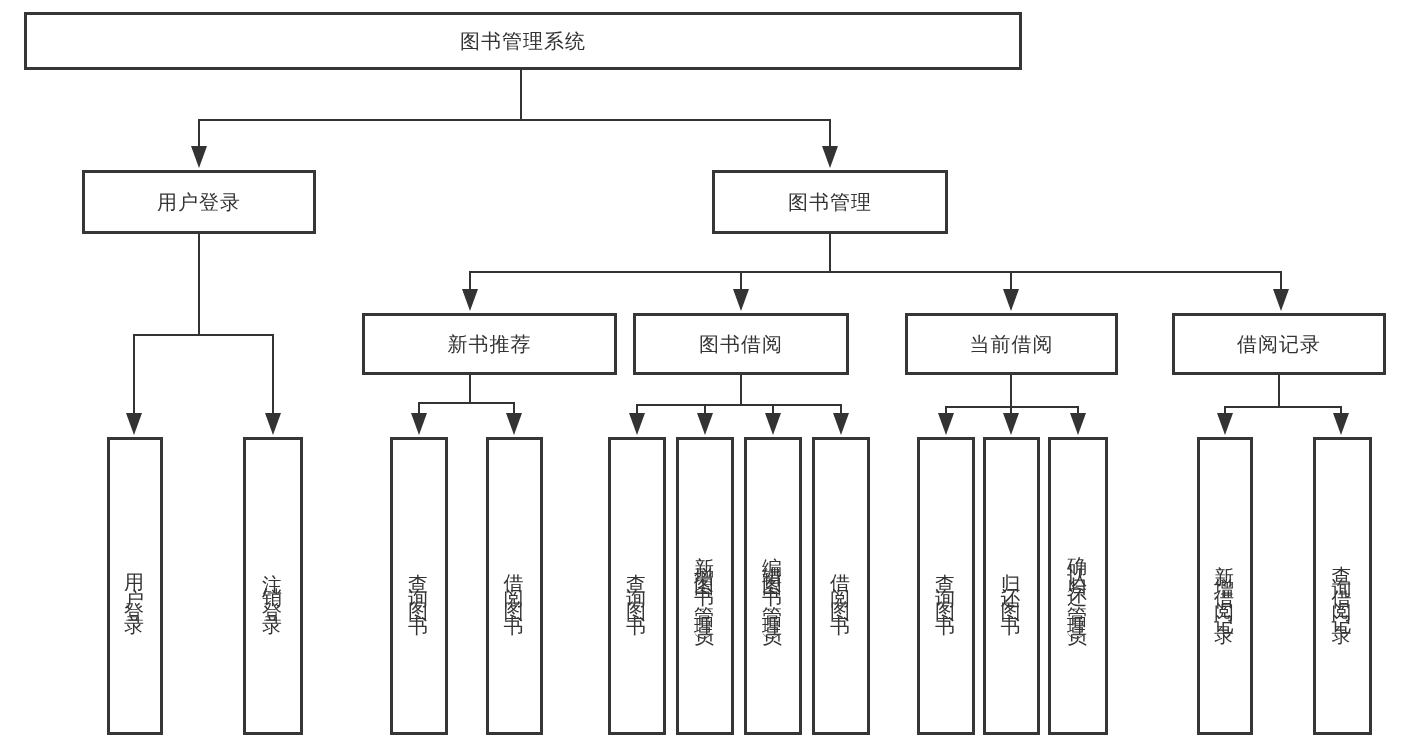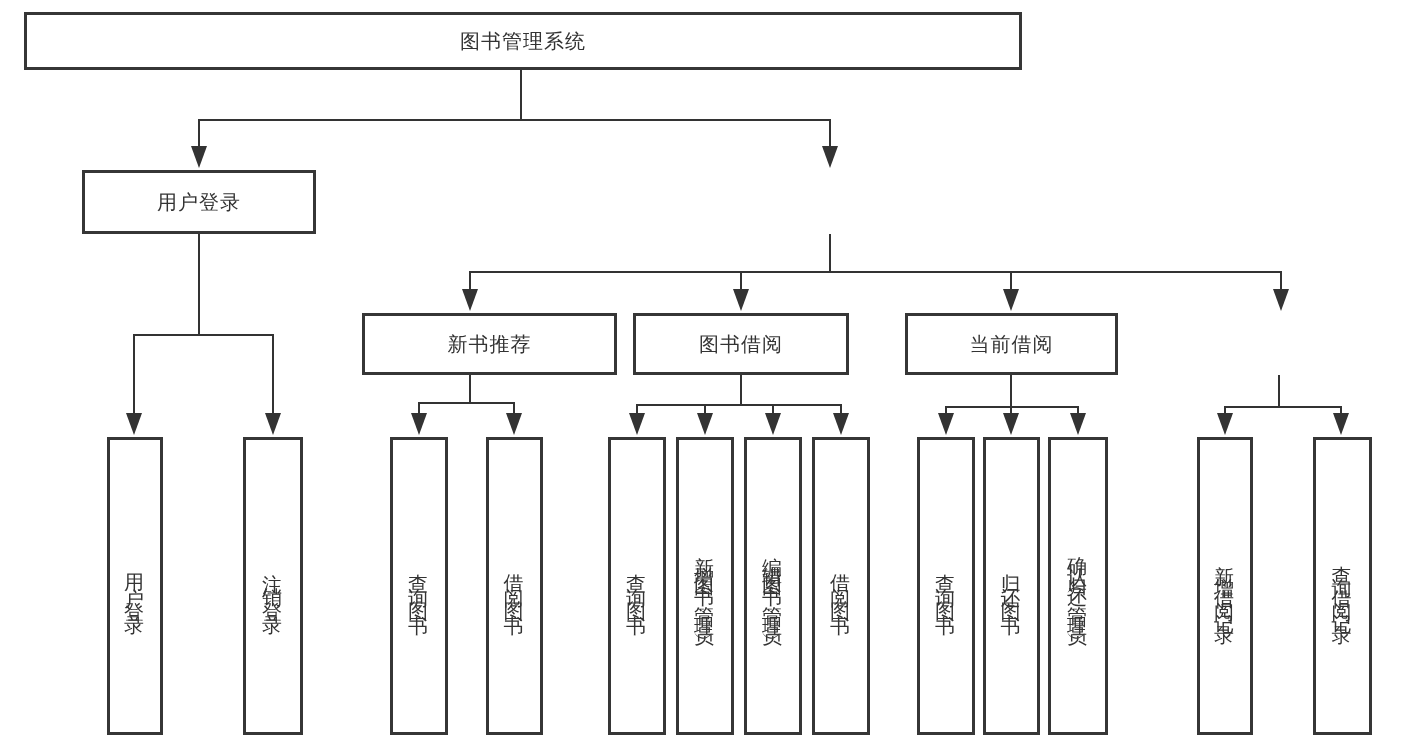--- a/index.html
+++ b/index.html
@@ -81,28 +81,34 @@
     <div class="arrowhead" style="left: 1003px; top: 413px;"></div>
     <div class="arrowhead" style="left: 1070px; top: 413px;"></div>
     <div class="arrowhead" style="left: 1217px; top: 413px;"></div>
     <div class="arrowhead" style="left: 1333px; top: 413px;"></div>
     <div class="box hbox" style="left: 24px; top: 12px; width: 998px; height: 58px;">
       <span class="lbl">图书管理系统</span>
     </div>
     <div class="box hbox" style="left: 82px; top: 170px; width: 234px; height: 64px;">
       <span class="lbl">用户登录</span>
     </div>
+    <div class="box hbox" style="left: 712px; top: 170px; width: 236px; height: 64px;">
+      <span class="lbl">图书管理</span>
+    </div>
     <div class="box hbox" style="left: 362px; top: 313px; width: 255px; height: 62px;">
       <span class="lbl">新书推荐</span>
     </div>
     <div class="box hbox" style="left: 633px; top: 313px; width: 216px; height: 62px;">
       <span class="lbl">图书借阅</span>
     </div>
     <div class="box hbox" style="left: 905px; top: 313px; width: 213px; height: 62px;">
       <span class="lbl">当前借阅</span>
+    </div>
+    <div class="box hbox" style="left: 1172px; top: 313px; width: 214px; height: 62px;">
+      <span class="lbl">借阅记录</span>
     </div>
     <div class="box vbox" style="left: 107px; top: 437px; width: 56px; height: 298px;">
       <span class="lbl" style="letter-spacing: 14px;">用户登录</span>
     </div>
     <div class="box vbox" style="left: 243px; top: 437px; width: 60px; height: 298px;">
       <span class="lbl" style="letter-spacing: 14px;">注销登录</span>
     </div>
     <div class="box vbox" style="left: 390px; top: 437px; width: 58px; height: 298px;">
       <span class="lbl" style="letter-spacing: 14px;">查询图书</span>
     </div>

